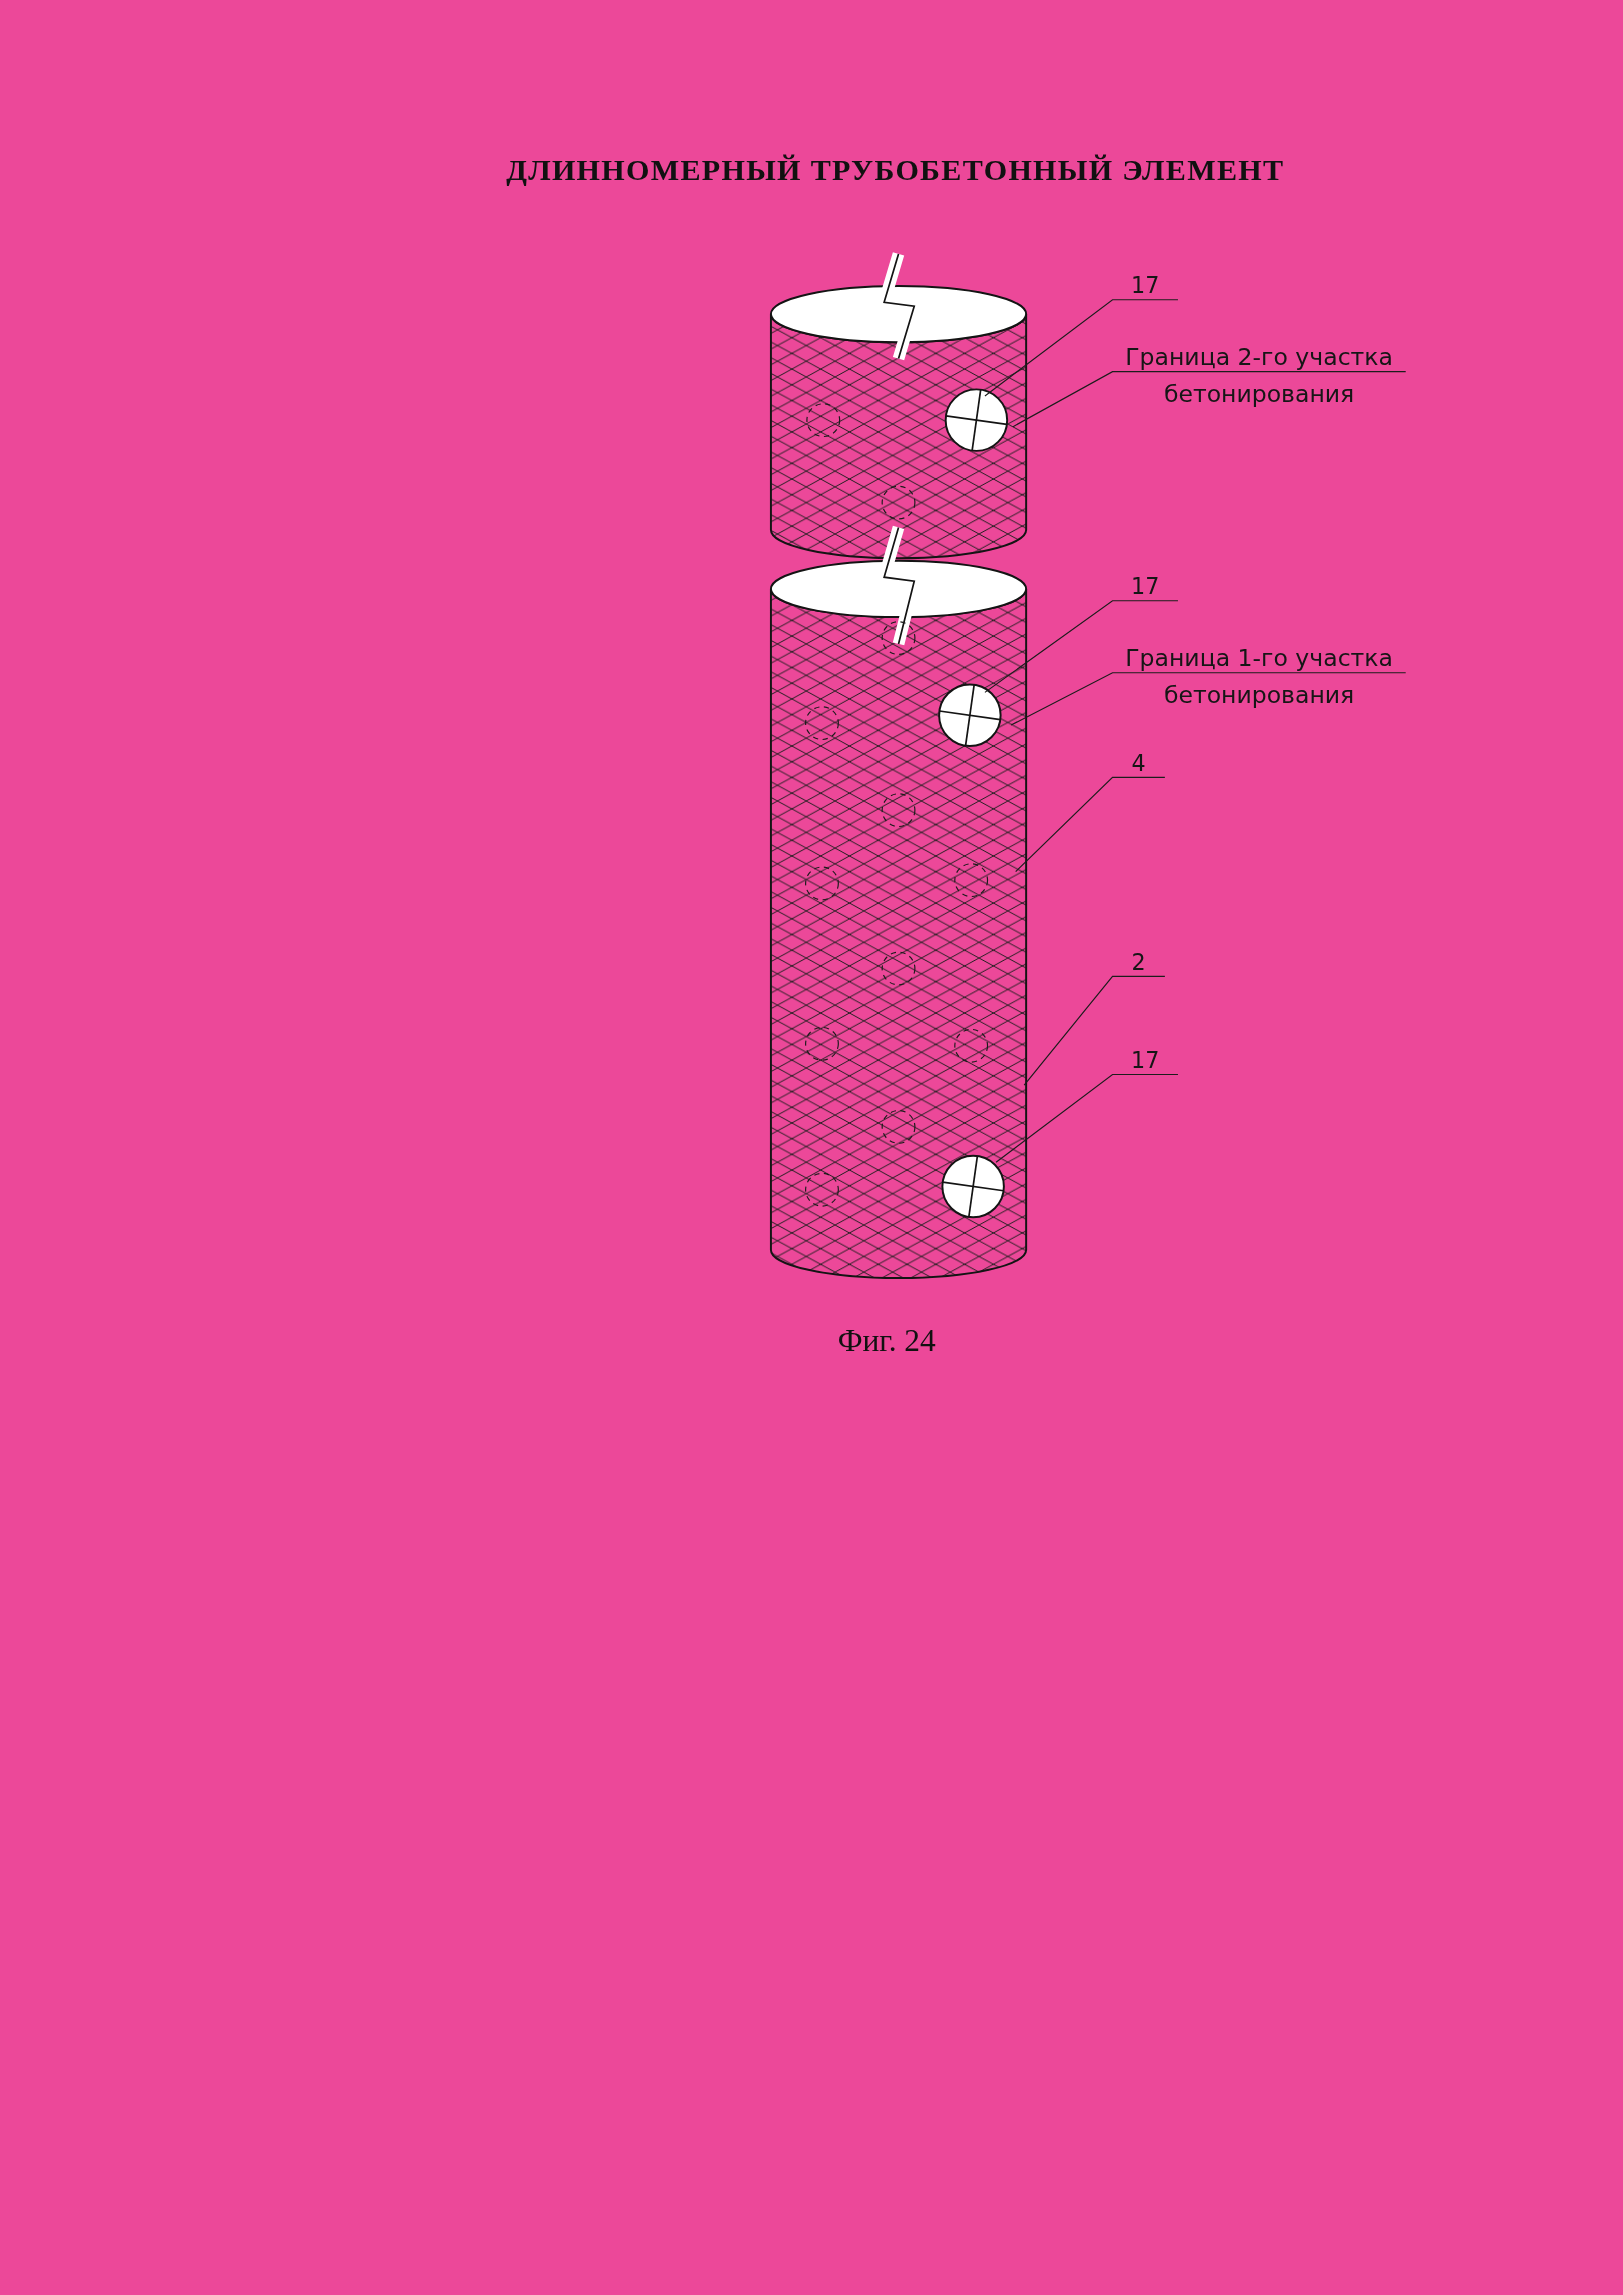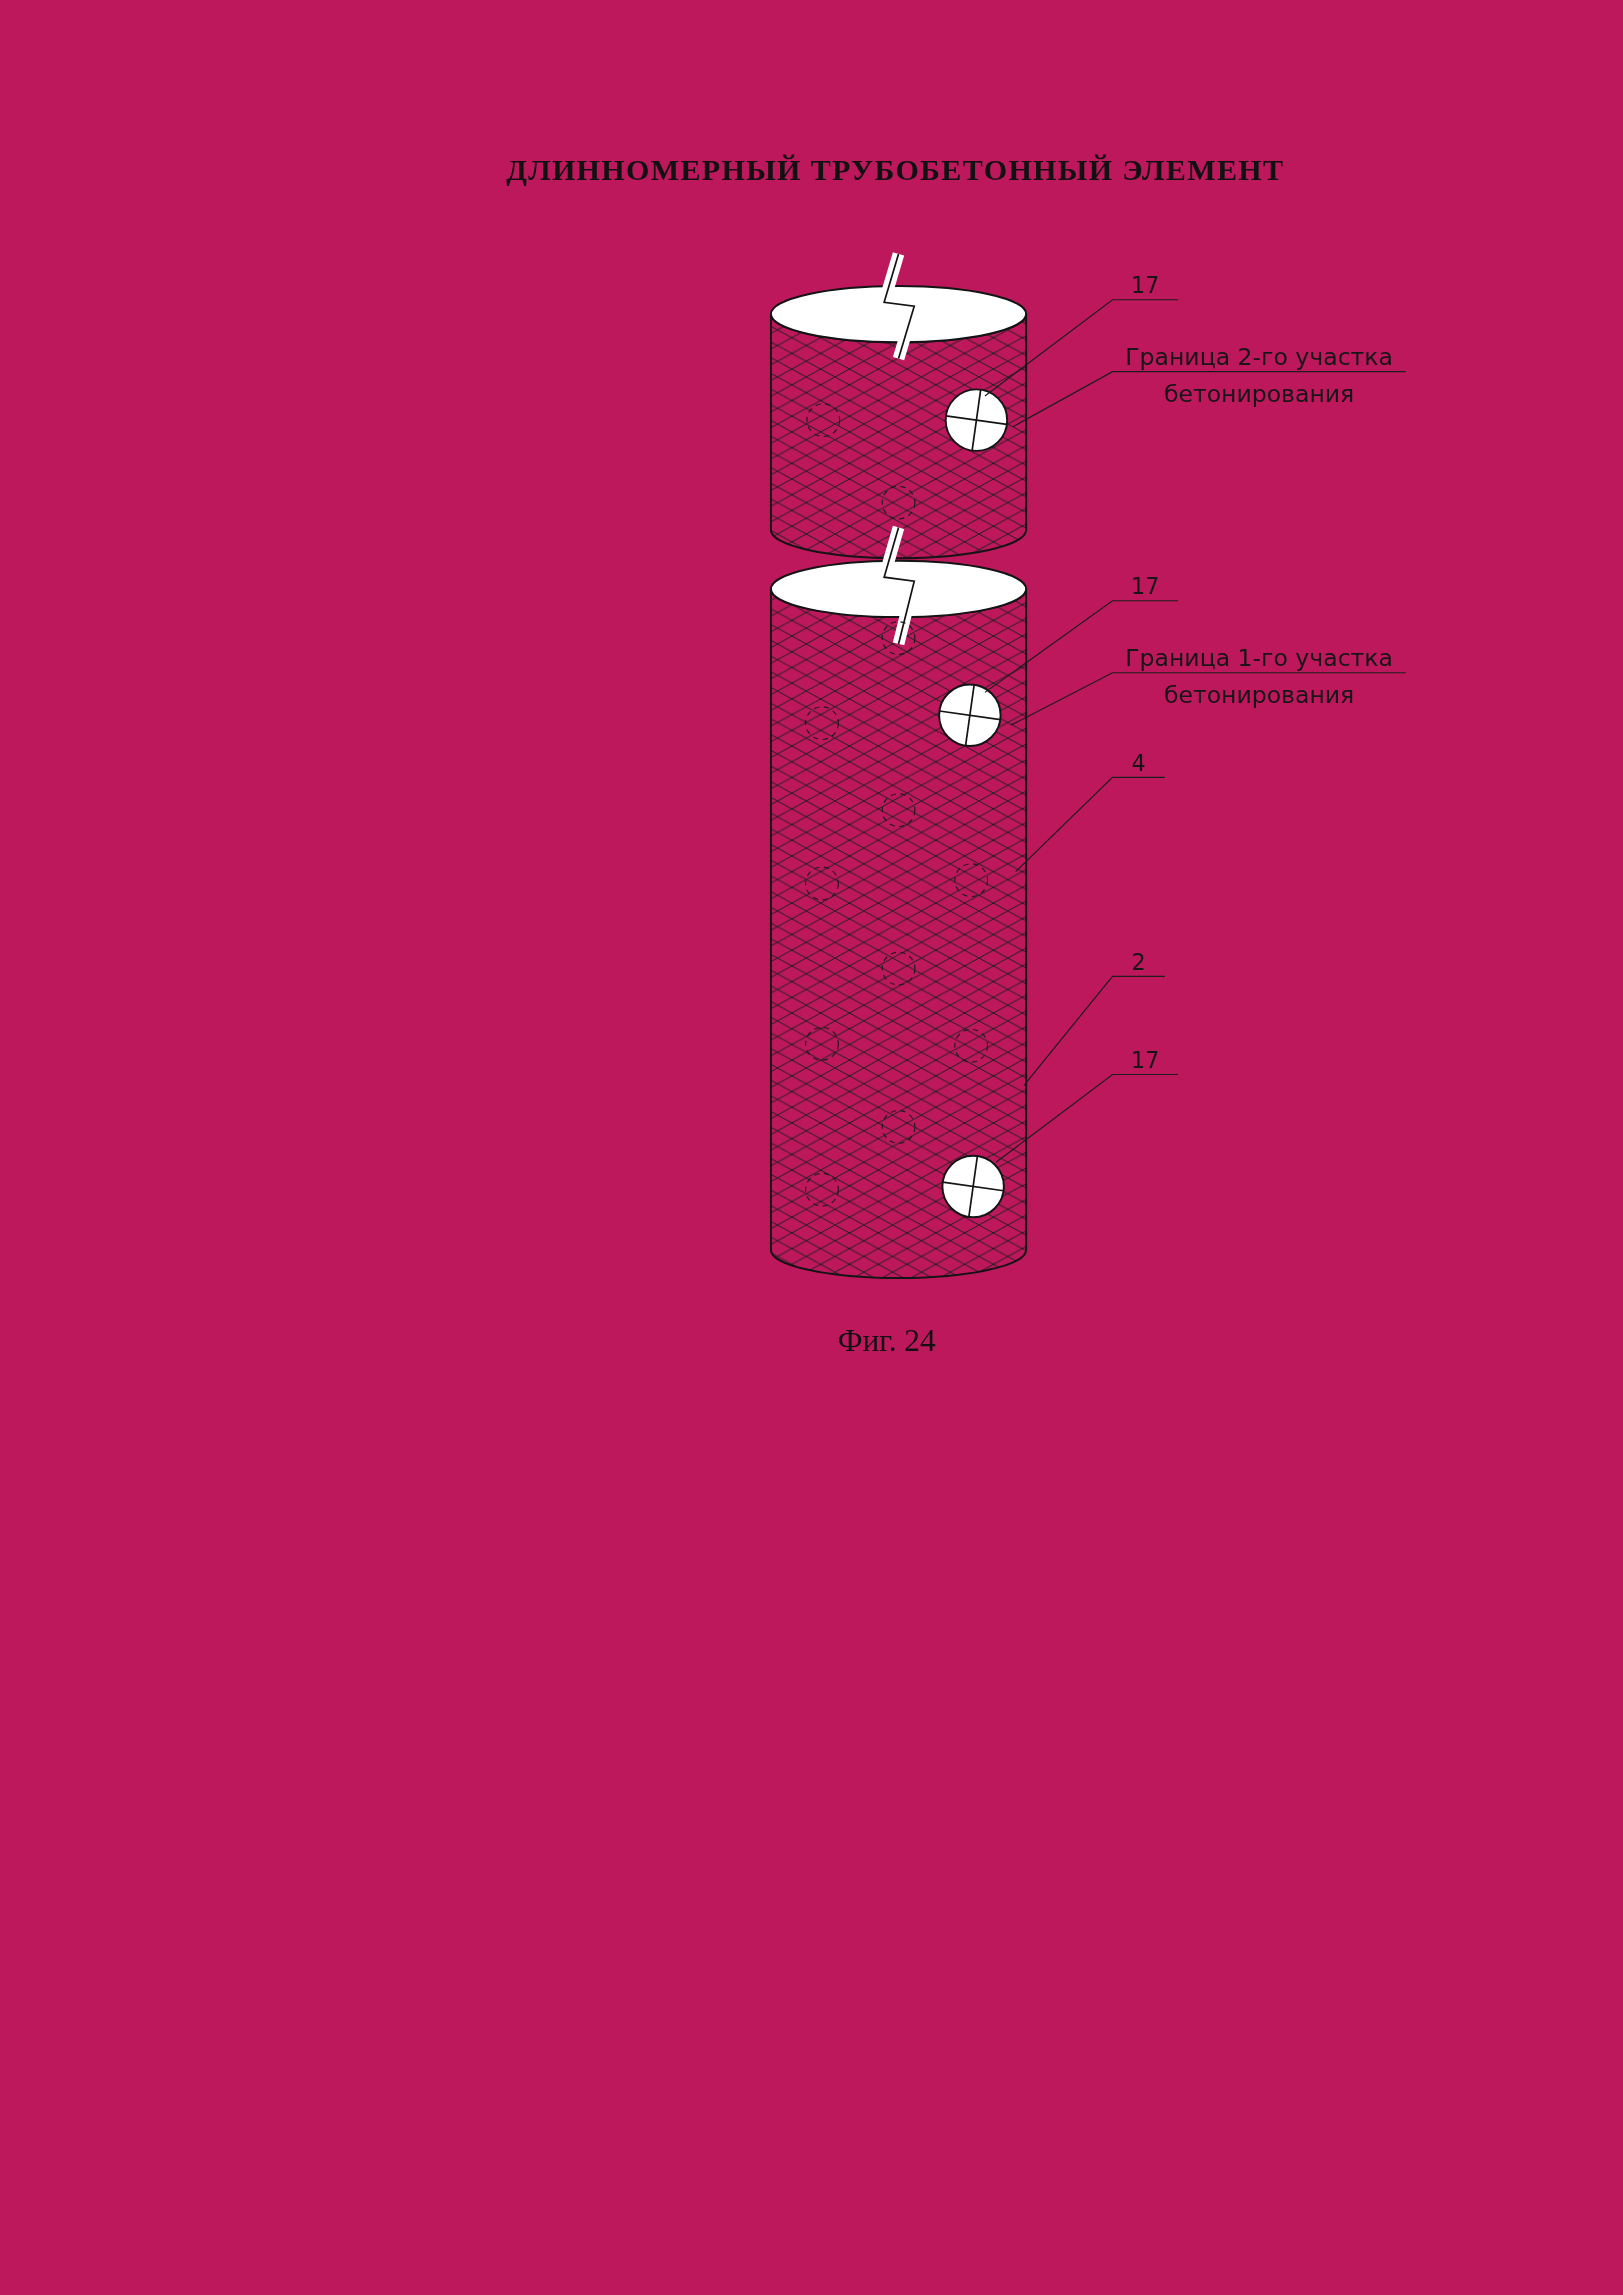--- a/index.html
+++ b/index.html
@@ -1,19 +1,19 @@
 <!DOCTYPE html>
 <html style="font-size:10.5px"><head>
 <meta charset="utf-8">
 <style>
   html,body{margin:0;padding:0;background:#e8e8e8;}
   .page{
     position:relative;
     width:1623px;height:2295px;
-    background:#be185d;
+    background:#ec4899;
     margin:0 auto;
     font-family:"DejaVu Sans", sans-serif;
   }
   svg{display:block;}
   .title-text{
     font-family:"Liberation Serif", serif;
     font-weight:600;
     font-size:46px;
     letter-spacing:2px;
     fill:#111;

